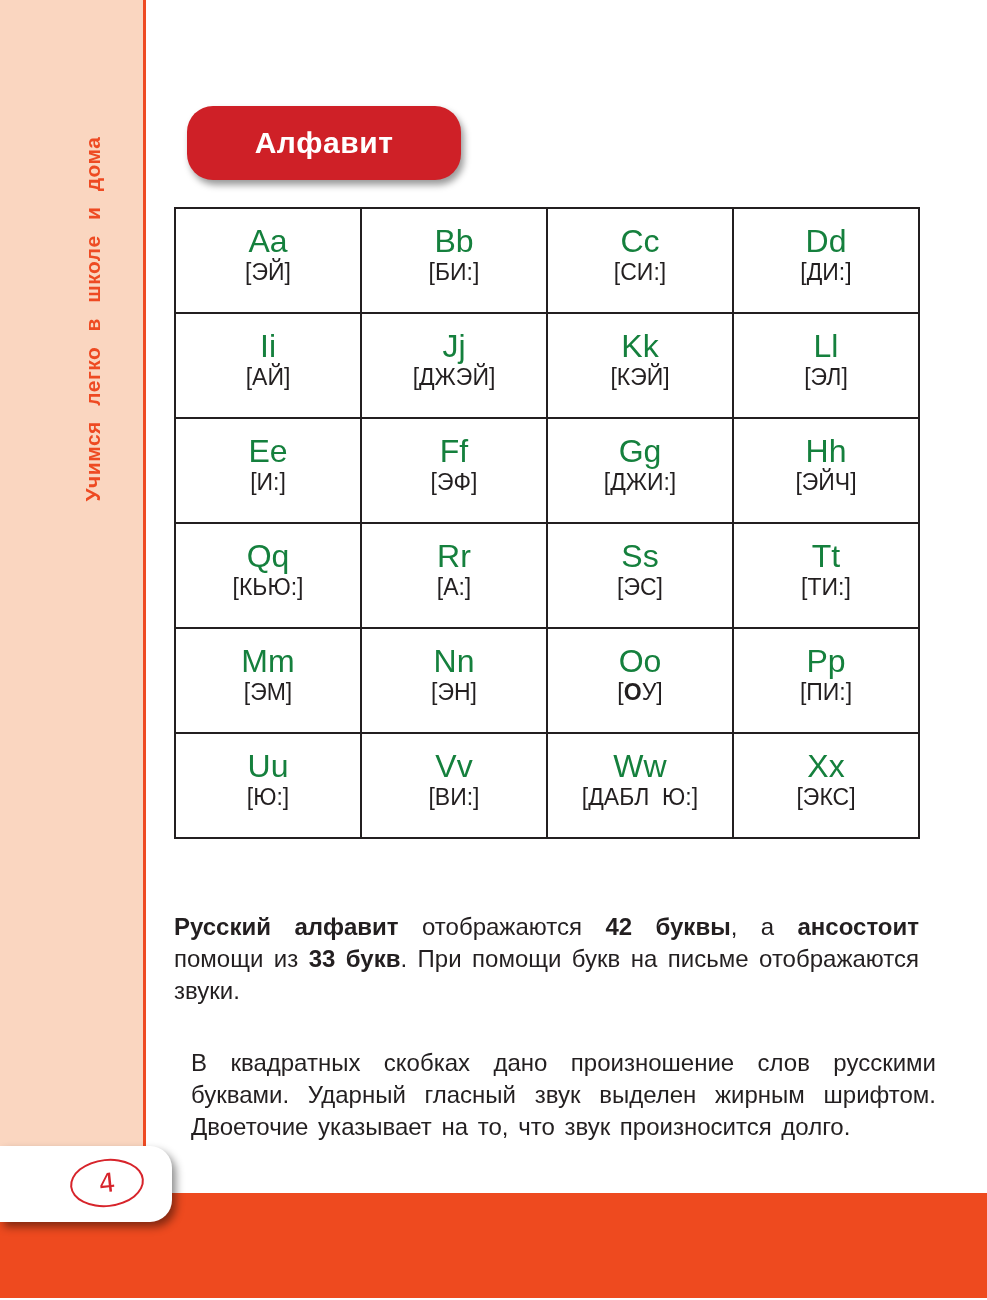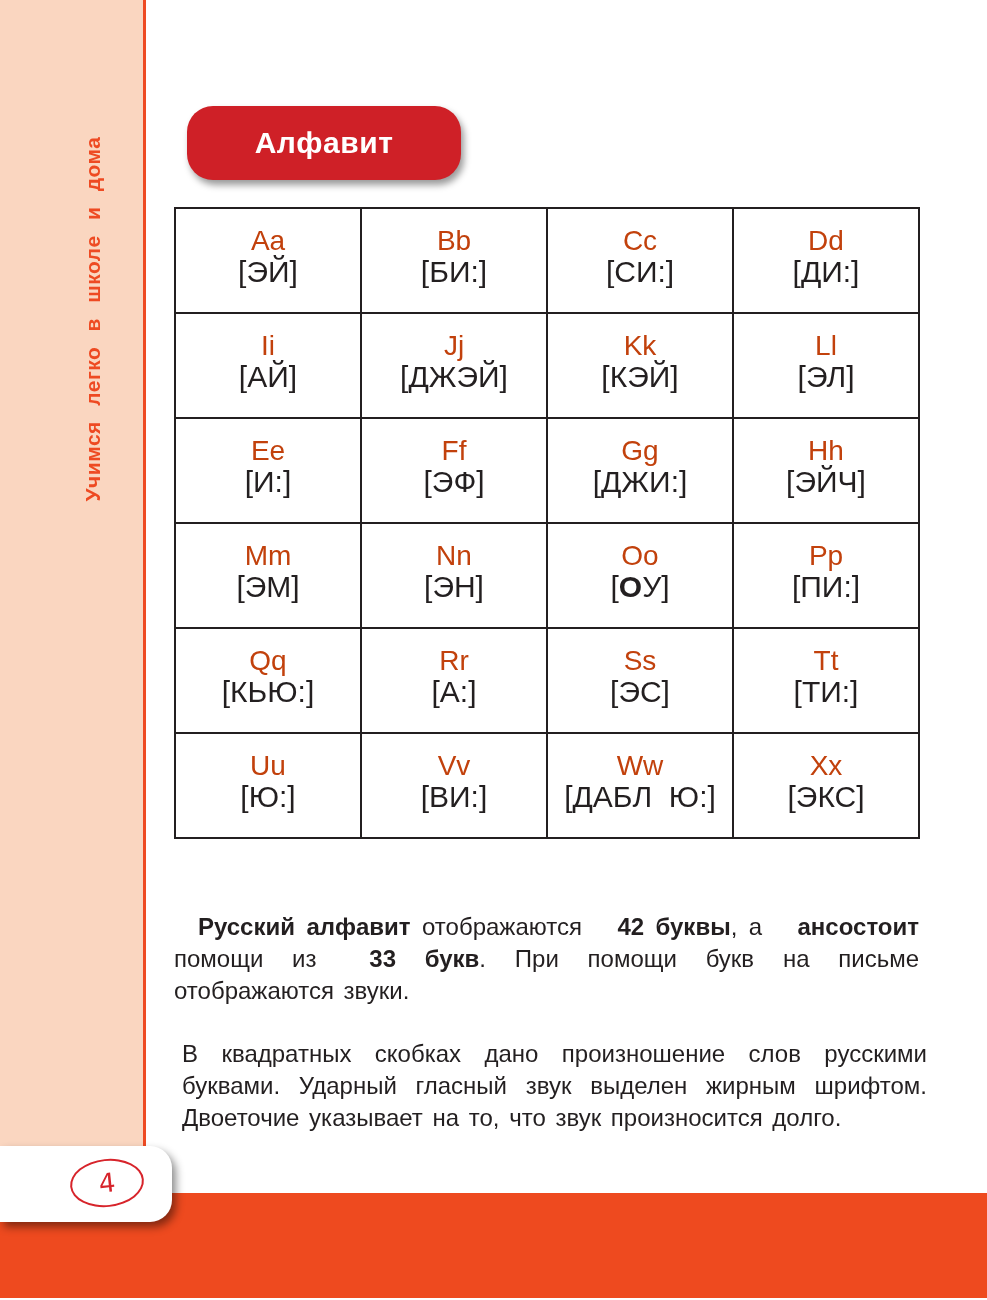--- a/index.html
+++ b/index.html
@@ -51,35 +51,35 @@
     width: 746px; height: 632px;
     border-collapse: collapse;
     table-layout: fixed;
   }
   table.alphabet td {
     border: 2.5px solid #231f20;
     height: 90px; text-align: center; vertical-align: top;
     padding: 0;
   }
   .letter {
-    display: block; font-size: 28px; line-height: 34px; margin-top: 15px;
-    font-family: "Liberation Sans", sans-serif; color: #c2410c;
+    display: block; font-size: 32px; line-height: 34px; margin-top: 15px;
+    font-family: "Liberation Sans", sans-serif; color: #15803d;
   }
   .pron {
-    display: block; font-size: 30px; line-height: 28px;
+    display: block; font-size: 23px; line-height: 28px;
     font-family: "Liberation Sans", sans-serif; color: #231f20;
   }
   .pron b { font-weight: bold; }
   .para {
     position: absolute; left: 174px; width: 745px;
     font-size: 24px; line-height: 32px; text-align: justify;
     font-family: "Liberation Sans", sans-serif; color: #231f20;
     word-spacing: 3px;
   }
-  .para b { font-weight: bold; margin-left: 24px; }
+  .para b { font-weight: bold; }
   .p1 { top: 911px; }
   .p2 { top: 1030px; }
 </style>
 </head>
 <body>
 
 <div class="sidebar">
   <div class="sidebar-text">Учимся легко в школе и дома</div>
 </div>
 
@@ -142,56 +142,56 @@
           <span class="letter">Gg</span>
           <span class="pron"><span>[</span><b></b><span>ДЖИ:]</span></span>
         </td>
       <td>
           <span class="letter">Hh</span>
           <span class="pron"><span>[</span><b></b><span>ЭЙЧ]</span></span>
         </td>
     </tr>
     <tr>
       <td>
+          <span class="letter">Qq</span>
+          <span class="pron"><span>[</span><b></b><span>КЬЮ:]</span></span>
+        </td>
+      <td>
+          <span class="letter">Rr</span>
+          <span class="pron"><span>[</span><b></b><span>А:]</span></span>
+        </td>
+      <td>
+          <span class="letter">Ss</span>
+          <span class="pron"><span>[</span><b></b><span>ЭС]</span></span>
+        </td>
+      <td>
+          <span class="letter">Tt</span>
+          <span class="pron"><span>[</span><b></b><span>ТИ:]</span></span>
+        </td>
+    </tr>
+    <tr>
+      <td>
           <span class="letter">Mm</span>
           <span class="pron"><span>[</span><b></b><span>ЭМ]</span></span>
         </td>
       <td>
           <span class="letter">Nn</span>
           <span class="pron"><span>[</span><b></b><span>ЭН]</span></span>
         </td>
       <td>
           <span class="letter">Oo</span>
           <span class="pron"><span>[</span><b>О</b><span>У]</span></span>
         </td>
       <td>
           <span class="letter">Pp</span>
           <span class="pron"><span>[</span><b></b><span>ПИ:]</span></span>
         </td>
     </tr>
     <tr>
       <td>
-          <span class="letter">Qq</span>
-          <span class="pron"><span>[</span><b></b><span>КЬЮ:]</span></span>
-        </td>
-      <td>
-          <span class="letter">Rr</span>
-          <span class="pron"><span>[</span><b></b><span>А:]</span></span>
-        </td>
-      <td>
-          <span class="letter">Ss</span>
-          <span class="pron"><span>[</span><b></b><span>ЭС]</span></span>
-        </td>
-      <td>
-          <span class="letter">Tt</span>
-          <span class="pron"><span>[</span><b></b><span>ТИ:]</span></span>
-        </td>
-    </tr>
-    <tr>
-      <td>
           <span class="letter">Uu</span>
           <span class="pron"><span>[</span><b></b><span>Ю:]</span></span>
         </td>
       <td>
           <span class="letter">Vv</span>
           <span class="pron"><span>[</span><b></b><span>ВИ:]</span></span>
         </td>
       <td>
           <span class="letter">Ww</span>
           <span class="pron" style="white-space:pre"><span>[</span><b></b><span>ДАБЛ  Ю:]</span></span>
@@ -199,13 +199,13 @@
       <td>
           <span class="letter">Xx</span>
           <span class="pron"><span>[</span><b></b><span>ЭКС]</span></span>
         </td>
     </tr>
   </tbody>
 </table>
 
 <p class="para p1" style="margin:0"><b>Русский алфавит</b><span> отображаются </span><b>42 буквы</b><span>, а </span><b>ан­состоит</b><span> помощи из </span><b>33 букв</b><span>. При помощи букв на письме отображаются звуки.</span></p>
 
-<p class="para p2" style="margin:8px">В квадратных скобках дано произношение слов русскими буквами. Ударный гласный звук выделен жирным шрифтом. Двоеточие указывает на то, что звук произносится долго.</p>
+<p class="para p2" style="margin:17px">В квадратных скобках дано произношение слов русскими буквами. Ударный гласный звук выделен жирным шрифтом. Двоеточие указывает на то, что звук произносится долго.</p>
 
 </body></html>

